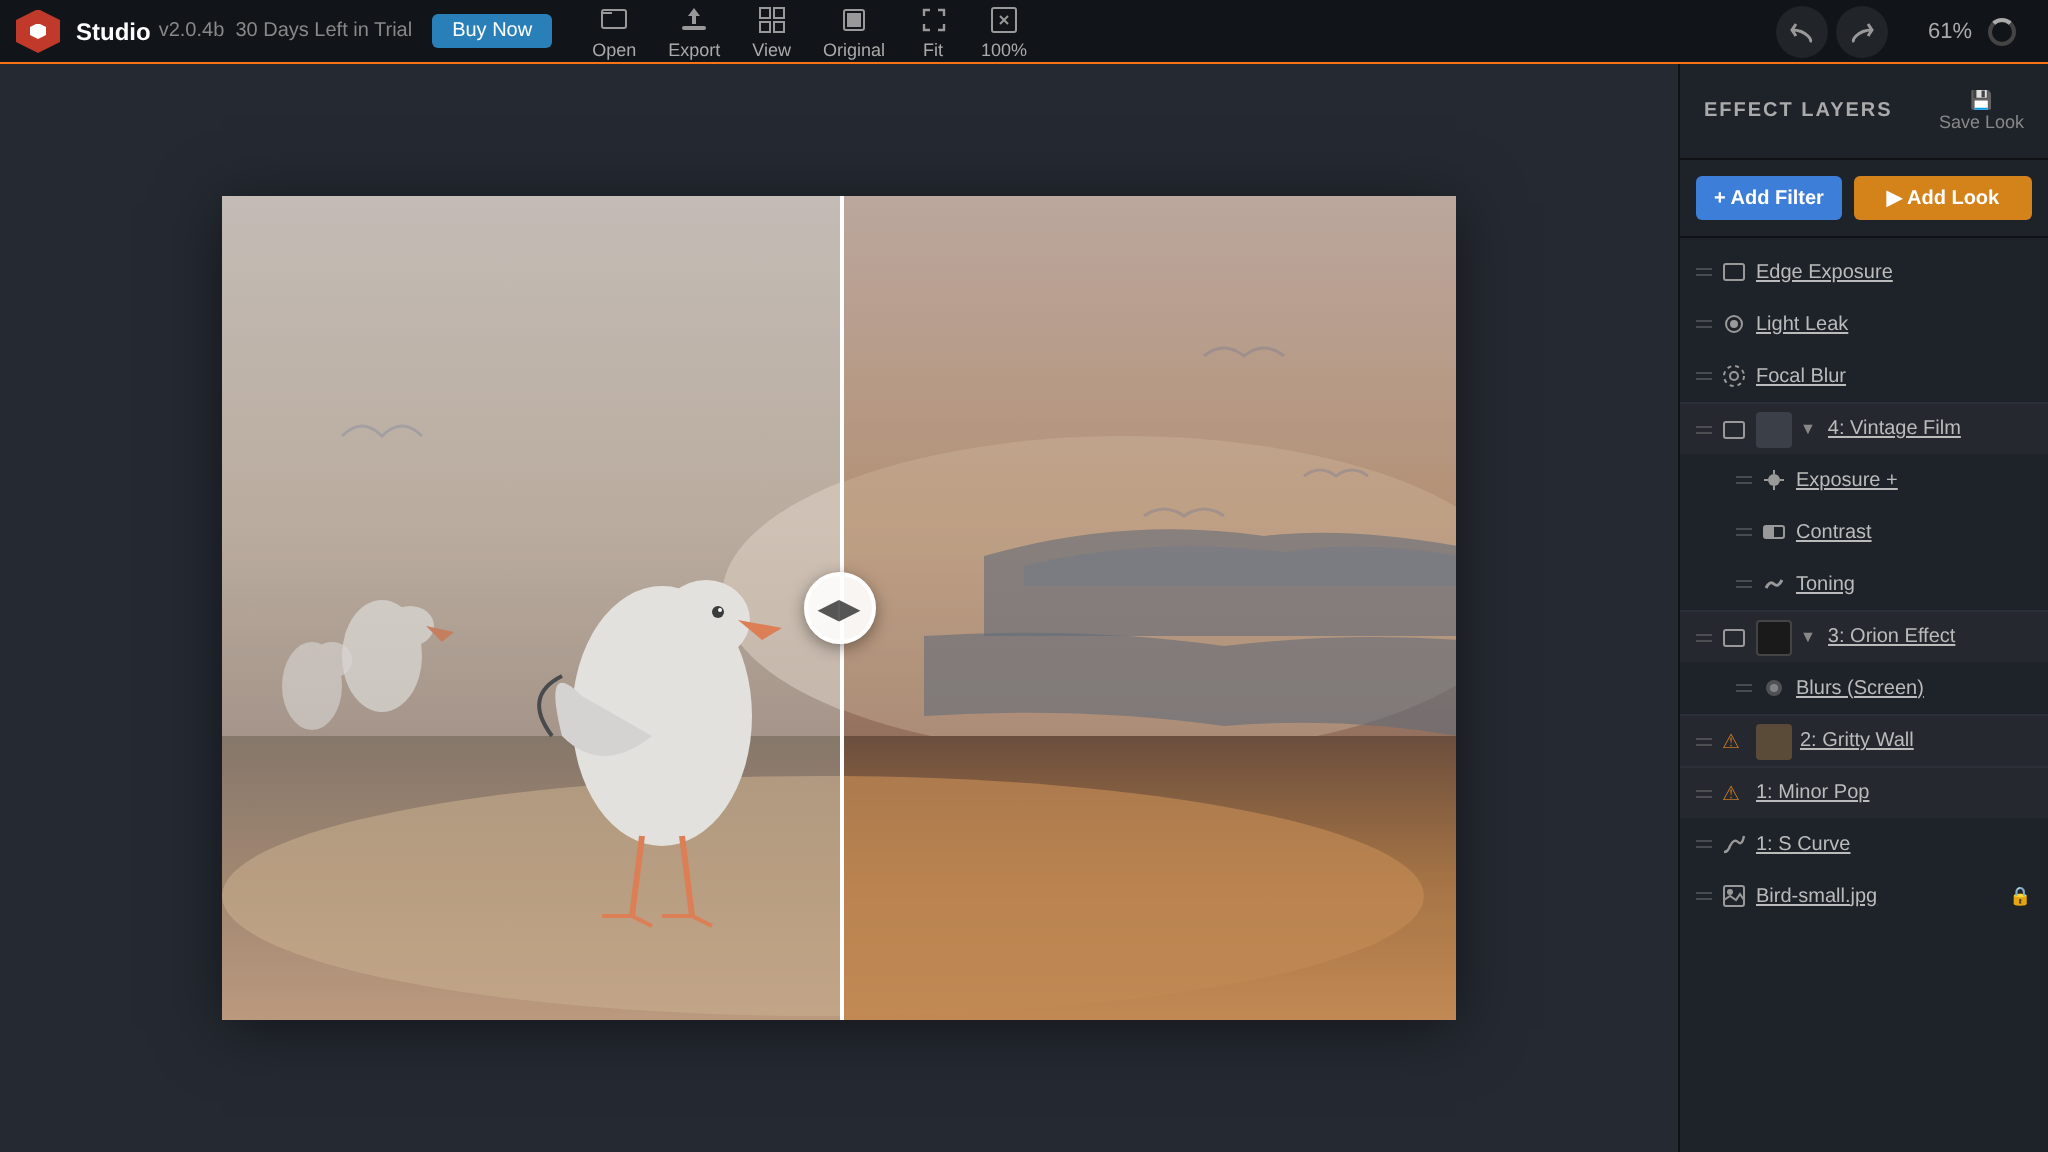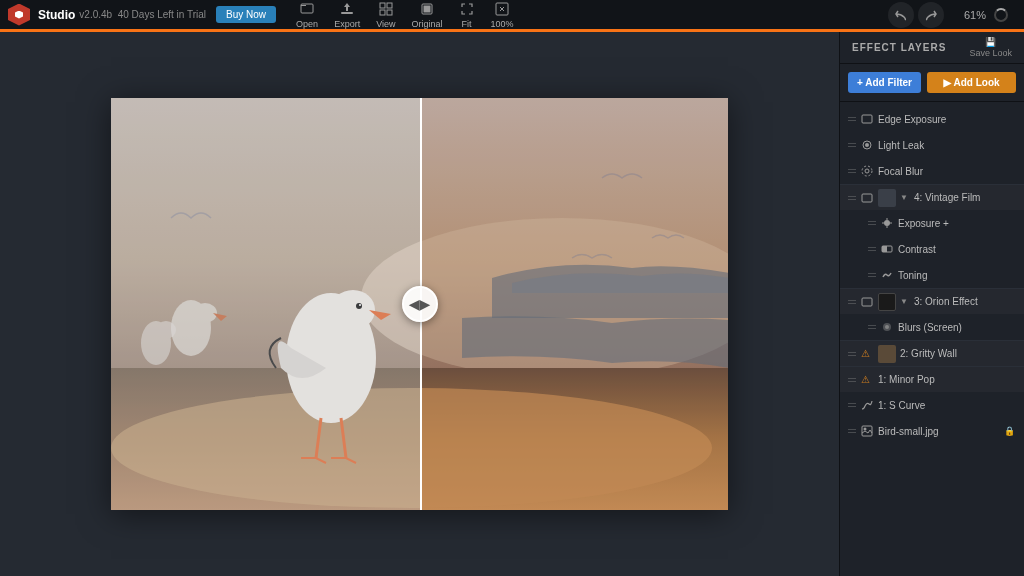--- a/index.html
+++ b/index.html
@@ -16,21 +16,21 @@
     }
 
     
     #titlebar {
       background: #111418;
       height: 32px;
       display: flex;
       align-items: center;
       padding: 0 8px;
       flex-shrink: 0;
-      border-bottom: 3px solid #f97316;
+      border-bottom: 1px solid #f97316;
     }
     .logo {
       width: 22px; height: 22px;
       background: #c0392b;
       clip-path: polygon(50% 0%, 100% 25%, 100% 75%, 50% 100%, 0% 75%, 0% 25%);
       display: flex; align-items: center; justify-content: center;
       margin-right: 8px;
       flex-shrink: 0;
     }
     .logo-inner {
@@ -173,21 +173,21 @@
     #effects-panel {
       width: 185px;
       background: #1e2229;
       border-left: 1px solid #0f1115;
       display: flex;
       flex-direction: column;
       flex-shrink: 0;
     }
 
     .panel-header {
-      height: 32px;
+      height: 48px;
       display: flex;
       align-items: center;
       justify-content: space-between;
       padding: 0 12px;
       border-bottom: 1px solid #0f1115;
       flex-shrink: 0;
     }
     .panel-title {
       color: #aaa;
       font-size: 10px;
@@ -302,20 +302,21 @@
       background: #4a3020;
     }
 
     .layer-name {
       color: #bbb;
       font-size: 10px;
       flex: 1;
       white-space: nowrap;
       overflow: hidden;
       text-overflow: ellipsis;
+      text-decoration: underline;
     }
 
     .layer-icon {
       width: 14px;
       height: 14px;
       flex-shrink: 0;
       display: flex; align-items: center; justify-content: center;
       font-size: 10px;
       color: #888;
     }
@@ -356,21 +357,21 @@
 </head>
 <body>
 
 <div id="titlebar">
   <div class="logo">
     <div class="logo-inner"></div>
   </div>
   <span class="app-name">Studio</span>
   <span class="trial-text">
     <span>v2.0.4b</span>&nbsp;
-    <span>40 Days Left in Trial</span>
+    <span>30 Days Left in Trial</span>
   </span>
   <button class="buy-btn">Buy Now</button>
 
   <div class="toolbar-group">
     <div class="toolbar-item">
       <div class="toolbar-icon">
         <svg width="14" height="14" viewBox="0 0 14 14" fill="none">
           <rect x="1" y="3" width="5" height="1" fill="#999"></rect>
           <rect x="1" y="2" width="12" height="9" rx="1" stroke="#999" stroke-width="1" fill="none"></rect>
         </svg>

